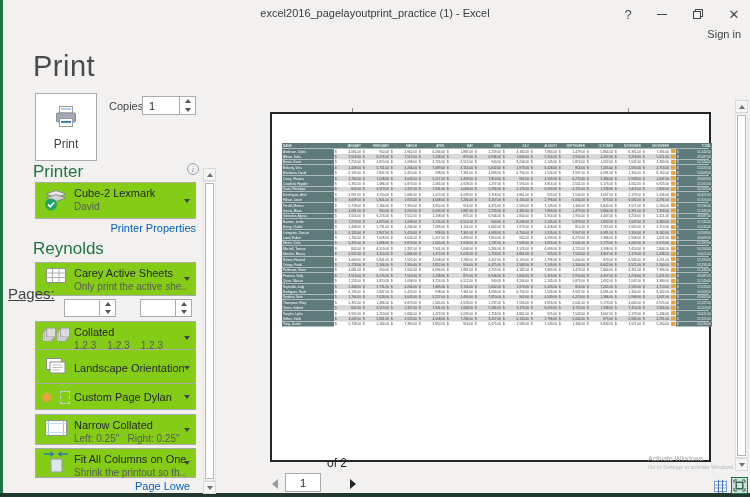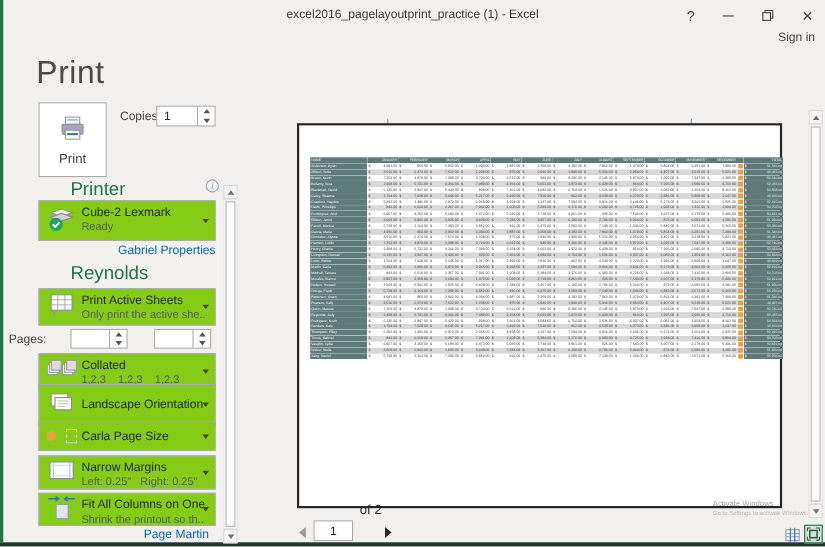--- a/index.html
+++ b/index.html
@@ -16,37 +16,37 @@
   
   .green-strip{left:0;top:0;width:3px;height:493px;background:var(--accent);}
   .bottom-strip{left:0;top:493px;width:750px;height:4px;background:#21382d;}
 
   
   .print-heading{left:33px;top:50px;font-size:29px;font-weight:400;color:#4a4a4a;letter-spacing:0.5px;}
   .print-big-btn{left:35px;top:93px;width:62px;height:68px;background:#fff;border:1px solid #ababab;text-align:center;cursor:pointer;}
   .print-big-btn .plabel{position:absolute;bottom:9px;width:100%;font-size:12px;color:#444;}
   .print-big-btn svg{margin-top:11px;}
   .copies-label{left:109px;top:100px;font-size:11px;color:#444;}
-  .section-h{font-size:17px;color:var(--accent);margin-left:31px;}
+  .section-h{font-size:17px;color:var(--accent);}
   .printer-h{left:33px;top:162px;}
   .settings-h{left:33px;top:239px;}
   .info-icon{left:187px;top:163px;width:12px;height:12px;border:1px solid #96a5b6;border-radius:50%;color:#96a5b6;font-size:9px;line-height:11px;text-align:center;font-style:italic;font-family:"Liberation Serif",serif;}
 
   .ddbox{left:35px;width:161px;background:#84cc16;border:1px solid #ababab;cursor:pointer;}
   .ddbox .lbl{position:absolute;left:38px;top:4px;font-size:11px;color:#262626;white-space:nowrap;overflow:hidden;max-width:112px;}
   .ddbox .sub{position:absolute;left:38px;top:18px;font-size:10px;color:#595959;white-space:nowrap;overflow:hidden;max-width:112px;}
   .ddbox.single .lbl{top:50%;transform:translateY(-50%);}
   .ddicon{position:absolute;left:5px;top:50%;transform:translateY(-50%);width:30px;text-align:center;}
   .caret{position:absolute;right:5px;top:50%;margin-top:-2px;width:0;height:0;border-left:3.5px solid transparent;border-right:3.5px solid transparent;border-top:4px solid #444;}
 
   .link{font-size:11px;color:var(--link);cursor:pointer;}
   .props-link{left:35px;top:222px;width:161px;text-align:right;}
   .pagesetup-link{left:35px;top:480px;width:155px;text-align:right;}
 
-  .pages-label{left:8px;top:303px;font-size:11px;color:#444;}
+  .pages-label{left:8px;top:285px;font-size:15px;color:#444;text-decoration:underline;}
   .to-label{left:122px;top:303px;font-size:11px;color:#444;margin-top:24px;}
 
   .spin{background:#fff;border:1px solid #ababab;}
   .spin .val{position:absolute;left:6px;top:50%;transform:translateY(-50%);font-size:11px;color:#262626;}
   .spin .btns{position:absolute;right:0;top:0;bottom:0;width:15px;border-left:1px solid #ababab;display:flex;flex-direction:column;}
   .spin .btns .sbtn{flex:1;display:flex;align-items:center;justify-content:center;cursor:pointer;}
   .tri-up{width:0;height:0;border-left:3px solid transparent;border-right:3px solid transparent;border-bottom:4px solid #555;}
   .tri-dn{width:0;height:0;border-left:3px solid transparent;border-right:3px solid transparent;border-top:4px solid #555;}
   .copies-spin{left:142px;top:96px;width:54px;height:19px;}
   .pages-spin1{left:64px;top:299px;width:52px;height:18px;}
@@ -149,36 +149,36 @@
   <div class="abs ddbox" style="top:182px;height:37px;">
     <div class="ddicon">
       <svg width="28" height="26" viewBox="0 0 28 26">
         <path d="M4 8 L14 4.5 L24 8 L14 11.5 Z" fill="#ececec" stroke="#8c8c8c"></path>
         <path d="M4 12 L14 8.5 L24 12 L14 15.5 Z" fill="#d4d4d4" stroke="#8c8c8c"></path>
         <circle cx="9" cy="18.5" r="6" fill="#21a366"></circle>
         <path d="M6 18.5 l2.2 2.2 L12.2 16.5" stroke="#fff" stroke-width="1.7" fill="none"></path>
       </svg>
     </div>
     <div class="lbl">Cube-2 Lexmark</div>
-    <div class="sub">Ready</div>
+    <div class="sub">David</div>
     <div class="caret"></div>
   </div>
-  <div class="abs link props-link">Gabriel Properties</div>
+  <div class="abs link props-link">Printer Properties</div>
 
   <div class="abs section-h settings-h">Reynolds</div>
 
   <div class="abs ddbox" style="top:262px;height:34px;">
     <div class="ddicon">
       <svg width="22" height="20" viewBox="0 0 22 20">
         <rect x="1.5" y="1.5" width="19" height="14" fill="#fff" stroke="#8c8c8c"></rect>
         <path d="M1.5 6 H20.5 M1.5 10.5 H20.5 M7.5 1.5 V15.5 M14 1.5 V15.5" stroke="#b0b0b0" fill="none"></path>
         <path d="M1.5 15.5 c2.5 1 3.5 2.5 2 4" stroke="#8c8c8c" fill="none"></path>
       </svg>
     </div>
-    <div class="lbl">Print Active Sheets</div>
+    <div class="lbl">Carey Active Sheets</div>
     <div class="sub">Only print the active she...</div>
     <div class="caret"></div>
   </div>
 
   <div class="abs pages-label">Pages:</div>
   <div class="abs spin pages-spin1">
     <div class="val"></div>
     <div class="btns">
       <div class="sbtn">
           <div class="tri-up"></div>
@@ -229,53 +229,53 @@
     </div>
     <div class="lbl">Landscape Orientation</div>
     <div class="caret"></div>
   </div>
 
   <div class="abs ddbox single" style="top:383px;height:27px;">
     <div class="ddicon">
       <span style="display:inline-block;width:9px;height:9px;border-radius:50%;background:var(--orange);vertical-align:middle;"></span>
       <span style="display:inline-block;width:8px;height:11px;border:1px dashed #cfcfcf;margin-left:4px;vertical-align:middle;"></span>
     </div>
-    <div class="lbl">Carla Page Size</div>
+    <div class="lbl">Custom Page Dylan</div>
     <div class="caret"></div>
   </div>
 
   <div class="abs ddbox" style="top:414px;height:31px;">
     <div class="ddicon">
       <svg width="24" height="20" viewBox="0 0 24 20">
         <rect x="1.5" y="2.5" width="21" height="15" fill="#fff" stroke="#8c8c8c"></rect>
         <path d="M4.5 2.5 V17.5 M19.5 2.5 V17.5" stroke="#9dc3e6" fill="none"></path>
         <path d="M1.5 5.5 H22.5 M1.5 14.5 H22.5" stroke="#c9ddf1" fill="none"></path>
       </svg>
     </div>
-    <div class="lbl">Narrow Margins</div>
+    <div class="lbl">Narrow Collated</div>
     <div class="sub">Left:&nbsp;0.25"&nbsp;&nbsp;&nbsp;Right:&nbsp;0.25"</div>
     <div class="caret"></div>
   </div>
 
   <div class="abs ddbox" style="top:448px;height:30px;">
     <div class="ddicon">
       <svg width="26" height="24" viewBox="0 0 26 24">
         <path d="M1 5 H8" stroke="#2e75b6" stroke-width="1.4" fill="none"></path>
         <path d="M11.5 5 l-4 -2.8 v5.6 z" fill="#2e75b6"></path>
         <path d="M25 5 H18" stroke="#2e75b6" stroke-width="1.4" fill="none"></path>
         <path d="M14.5 5 l4 -2.8 v5.6 z" fill="#2e75b6"></path>
         <rect x="8" y="10" width="11" height="13" fill="#dce6f1" stroke="#9b9b9b"></rect>
       </svg>
     </div>
     <div class="lbl">Fit All Columns on One P...</div>
     <div class="sub">Shrink the printout so th...</div>
     <div class="caret"></div>
   </div>
 
-  <div class="abs link pagesetup-link">Page Martin</div>
+  <div class="abs link pagesetup-link">Page Lowe</div>
 
   <div class="abs sb-btn" style="left:203px;top:168px;">
       <div class="sb-tri-up"></div>
     </div>
   <div class="abs sb-track" style="left:203px;top:181px;height:300px;">
     <div class="sb-thumb" style="top:1px;height:296px;"></div>
   </div>
   <div class="abs sb-btn" style="left:203px;top:481px;">
       <div class="sb-tri-dn"></div>
     </div>

